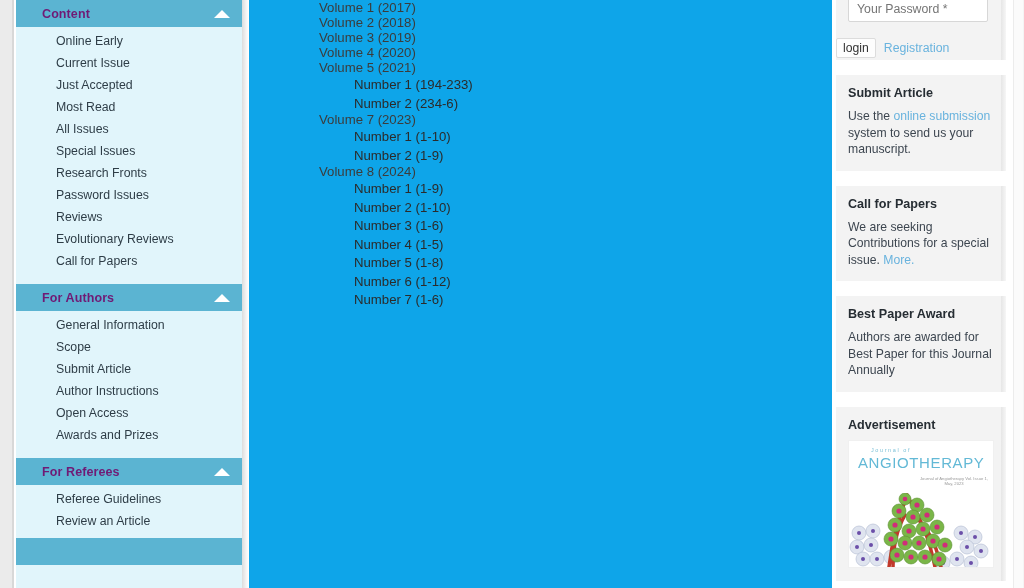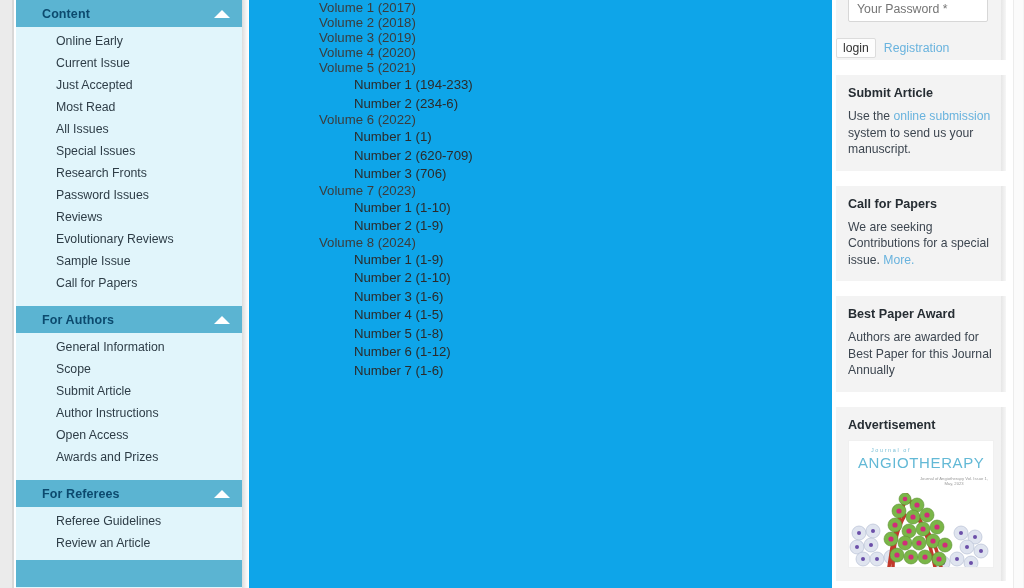--- a/index.html
+++ b/index.html
@@ -42,21 +42,21 @@
     background: linear-gradient(to right, #dcdcdc, #f4f4f4 60%, #ffffff);
   }
 
   .sb-header {
     position: relative;
     height: 27px;
     background: #5bb4d2;
     display: flex;
     align-items: center;
     padding: 0 14px 0 26px;
-    color: #0c4a6e;
+    color: #701a75;
     font-size: 12.5px;
     font-weight: bold;
     letter-spacing: .1px;
   }
   .sb-header .caret {
     position: absolute;
     right: 12px; top: 50%;
     transform: translateY(-50%);
     width: 0; height: 0;
     border-left: 8px solid transparent;
@@ -273,21 +273,20 @@
           <a class="sb-item">Online Early</a>
           <a class="sb-item">Current Issue</a>
           <a class="sb-item">Just Accepted</a>
           <a class="sb-item">Most Read</a>
           <a class="sb-item">All Issues</a>
           <a class="sb-item">Special Issues</a>
           <a class="sb-item">Research Fronts</a>
           <a class="sb-item">Password Issues</a>
           <a class="sb-item">Reviews</a>
           <a class="sb-item">Evolutionary Reviews</a>
-          <a class="sb-item">Sample Issue</a>
           <a class="sb-item">Call for Papers</a>
         </div>
         <div class="sb-gap"></div>
         <div class="sb-header">
           <span>For Authors</span>
           <span class="caret"></span>
         </div>
         <div class="sb-list">
           <a class="sb-item">General Information</a>
           <a class="sb-item">Scope</a>
@@ -321,26 +320,20 @@
         <li>
           <div class="vol-row">Volume 3 (2019)</div>
         </li>
         <li>
           <div class="vol-row">Volume 4 (2020)</div>
         </li>
         <li>
           <div class="vol-row">Volume 5 (2021)</div>
           <div class="num-row">Number 1 (194-233)</div>
           <div class="num-row">Number 2 (234-6)</div>
-        </li>
-        <li>
-          <div class="vol-row">Volume 6 (2022)</div>
-          <div class="num-row">Number 1 (1)</div>
-          <div class="num-row">Number 2 (620-709)</div>
-          <div class="num-row">Number 3 (706)</div>
         </li>
         <li>
           <div class="vol-row">Volume 7 (2023)</div>
           <div class="num-row">Number 1 (1-10)</div>
           <div class="num-row">Number 2 (1-9)</div>
         </li>
         <li>
           <div class="vol-row">Volume 8 (2024)</div>
           <div class="num-row">Number 1 (1-9)</div>
           <div class="num-row">Number 2 (1-10)</div>

